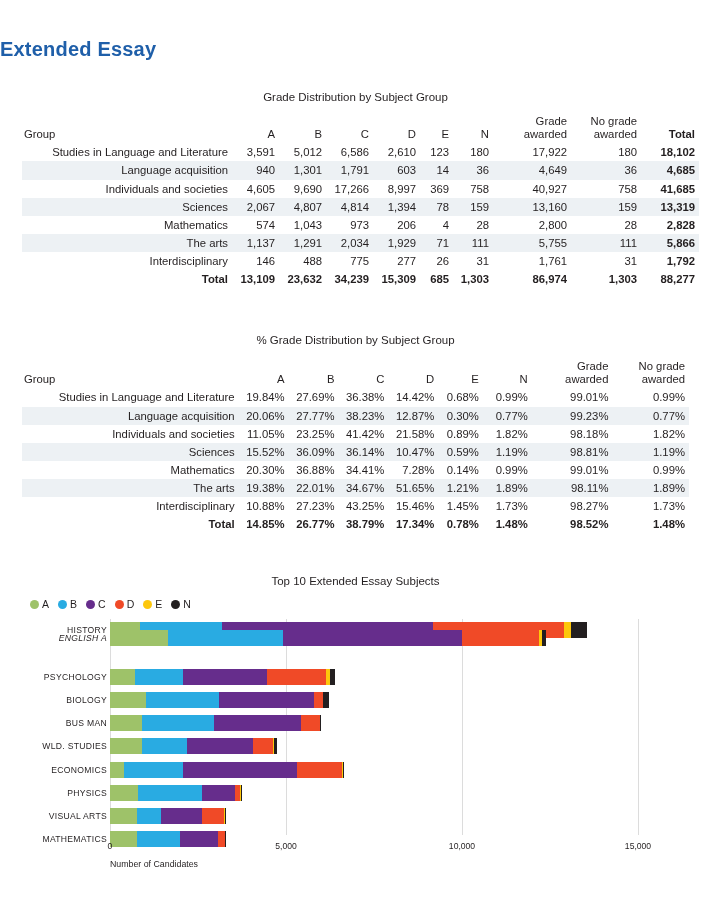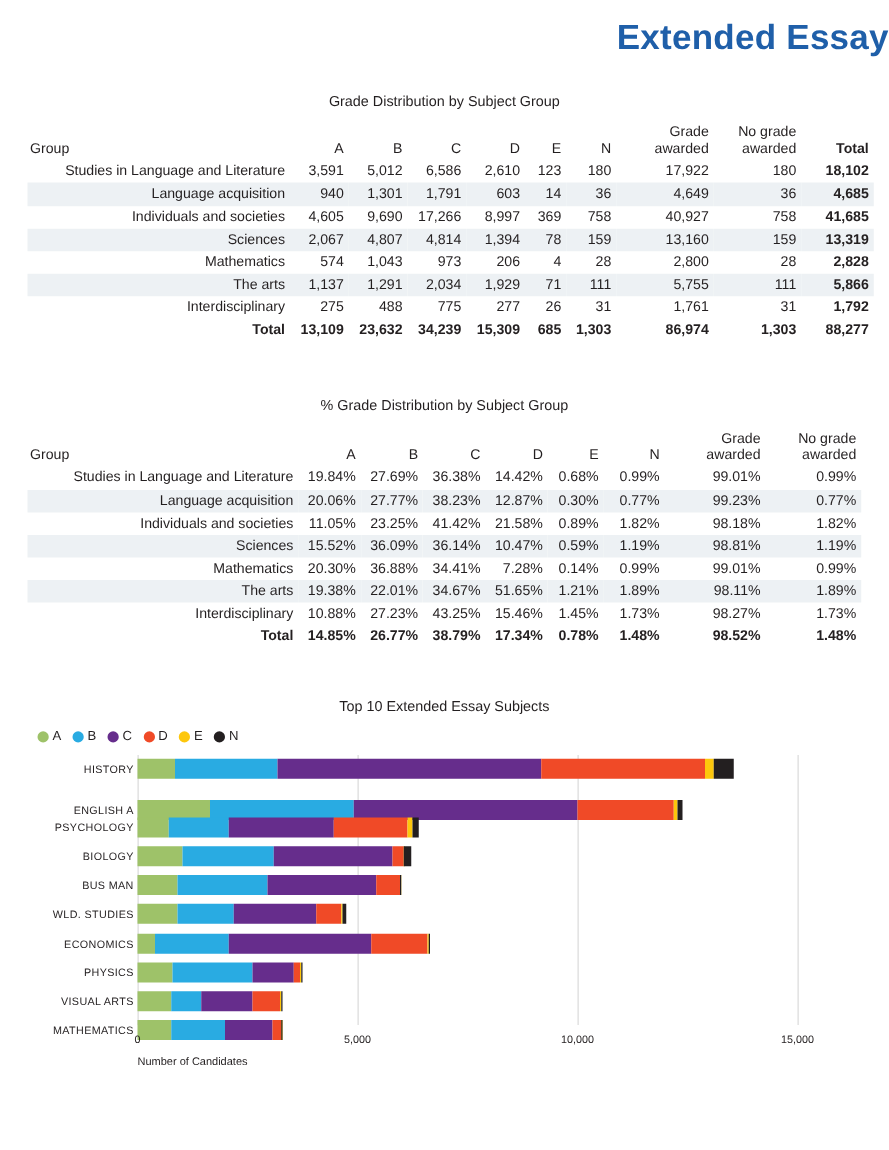--- a/index.html
+++ b/index.html
@@ -11,27 +11,27 @@
     width: 711px;
     height: 920px;
     font-family: "Liberation Sans", sans-serif;
     color: #231f20;
     position: relative;
     overflow: hidden;
   }
 
   
   .page-title {
-    text-align: right;
+    text-align: left;
     color: #1f5fa9;
-    font-size: 28px;
+    font-size: 20px;
     font-weight: bold;
     letter-spacing: 0.2px;
     margin: 0;
-    padding-top: 14px;
+    padding-top: 38px;
   }
 
   
   .section-title {
     text-align: center;
     font-size: 11.5px;
     color: #231f20;
     margin: 0;
     font-weight: normal;
   }
@@ -276,21 +276,21 @@
           <td>2,034</td>
           <td>1,929</td>
           <td>71</td>
           <td>111</td>
           <td>5,755</td>
           <td>111</td>
           <td class="bold-cell">5,866</td>
         </tr>
         <tr>
           <td class="group-cell">Interdisciplinary</td>
-          <td>275</td>
+          <td>146</td>
           <td>488</td>
           <td>775</td>
           <td>277</td>
           <td>26</td>
           <td>31</td>
           <td>1,761</td>
           <td>31</td>
           <td class="bold-cell">1,792</td>
         </tr>
         <tr class="total-row">
@@ -473,21 +473,21 @@
         <div class="bar-label">HISTORY</div>
         <div class="bar">
           <div class="seg" style="width: 29.92px; background: rgb(158, 194, 105);"></div>
           <div class="seg" style="width: 82.016px; background: rgb(41, 171, 226);"></div>
           <div class="seg" style="width: 210.848px; background: rgb(102, 45, 140);"></div>
           <div class="seg" style="width: 131.648px; background: rgb(240, 74, 39);"></div>
           <div class="seg" style="width: 6.688px; background: rgb(253, 199, 12);"></div>
           <div class="seg" style="width: 15.84px; background: rgb(35, 31, 32);"></div>
         </div>
       </div>
-      <div class="bar-row" style="top: 35px;">
+      <div class="bar-row" style="top: 10px; font-style: italic;">
         <div class="bar-label">ENGLISH A</div>
         <div class="bar">
           <div class="seg" style="width: 58.08px; background: rgb(158, 194, 105);"></div>
           <div class="seg" style="width: 115.104px; background: rgb(41, 171, 226);"></div>
           <div class="seg" style="width: 178.816px; background: rgb(102, 45, 140);"></div>
           <div class="seg" style="width: 77.088px; background: rgb(240, 74, 39);"></div>
           <div class="seg" style="width: 2.816px; background: rgb(253, 199, 12);"></div>
           <div class="seg" style="width: 3.872px; background: rgb(35, 31, 32);"></div>
         </div>
       </div>

